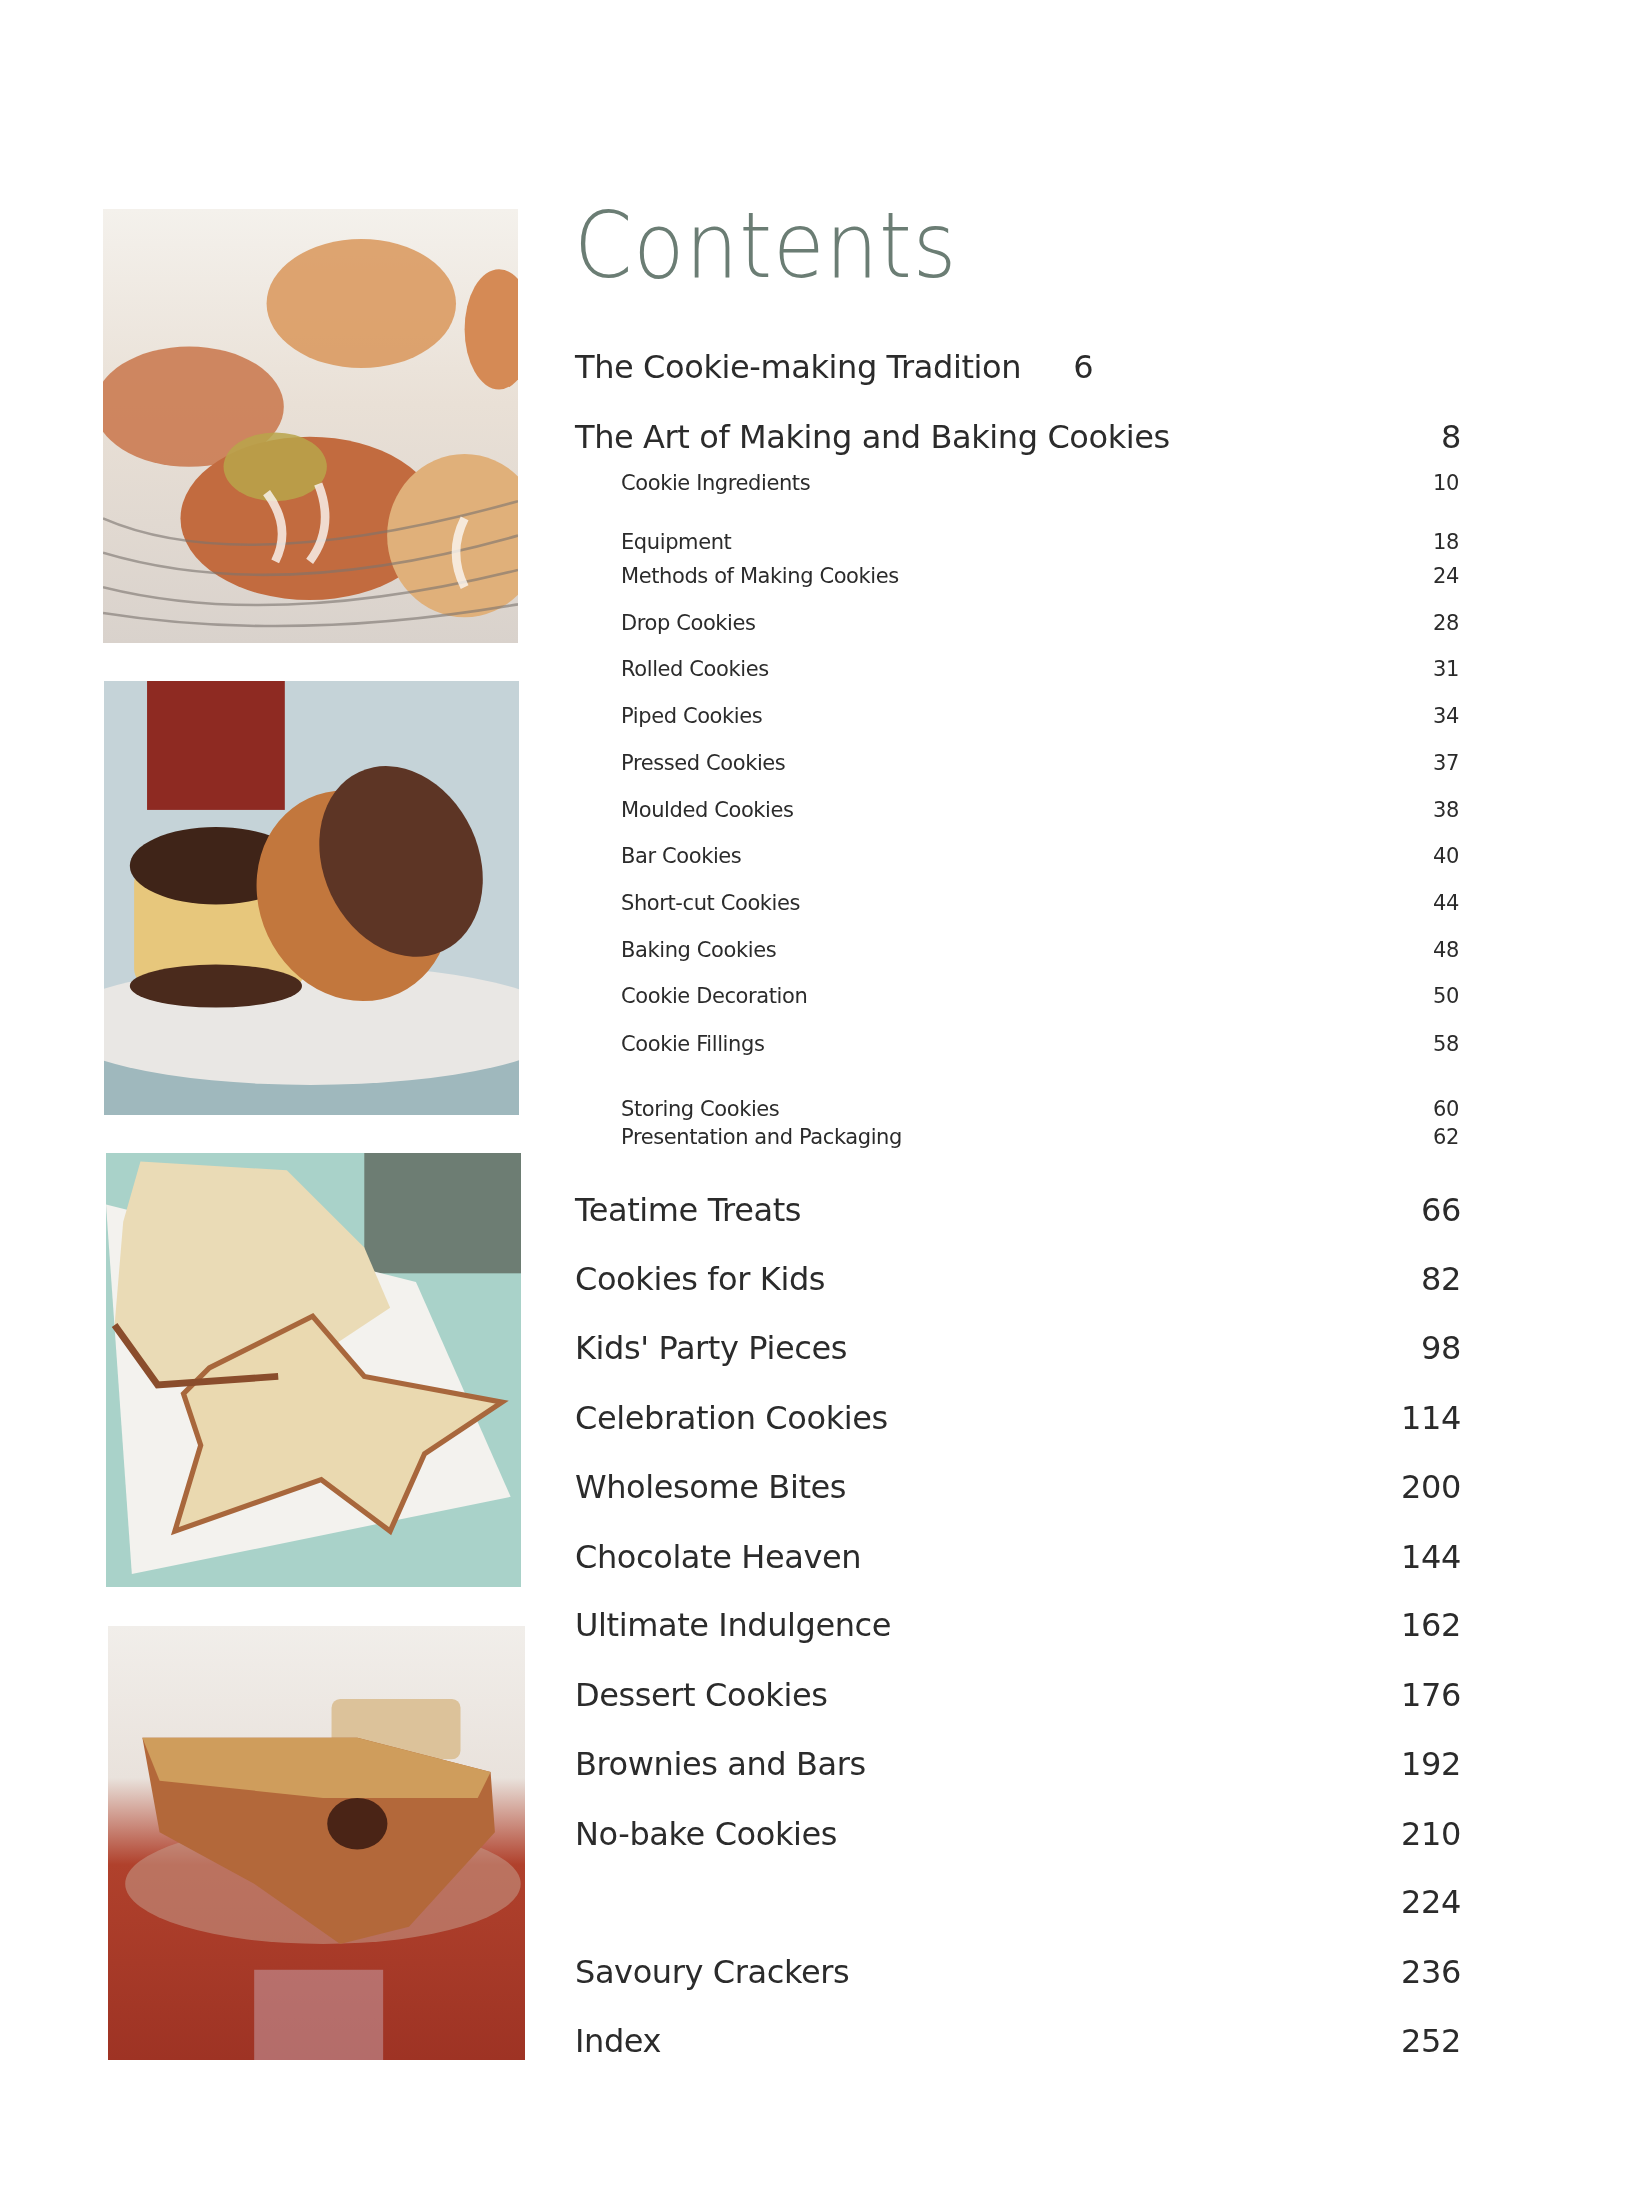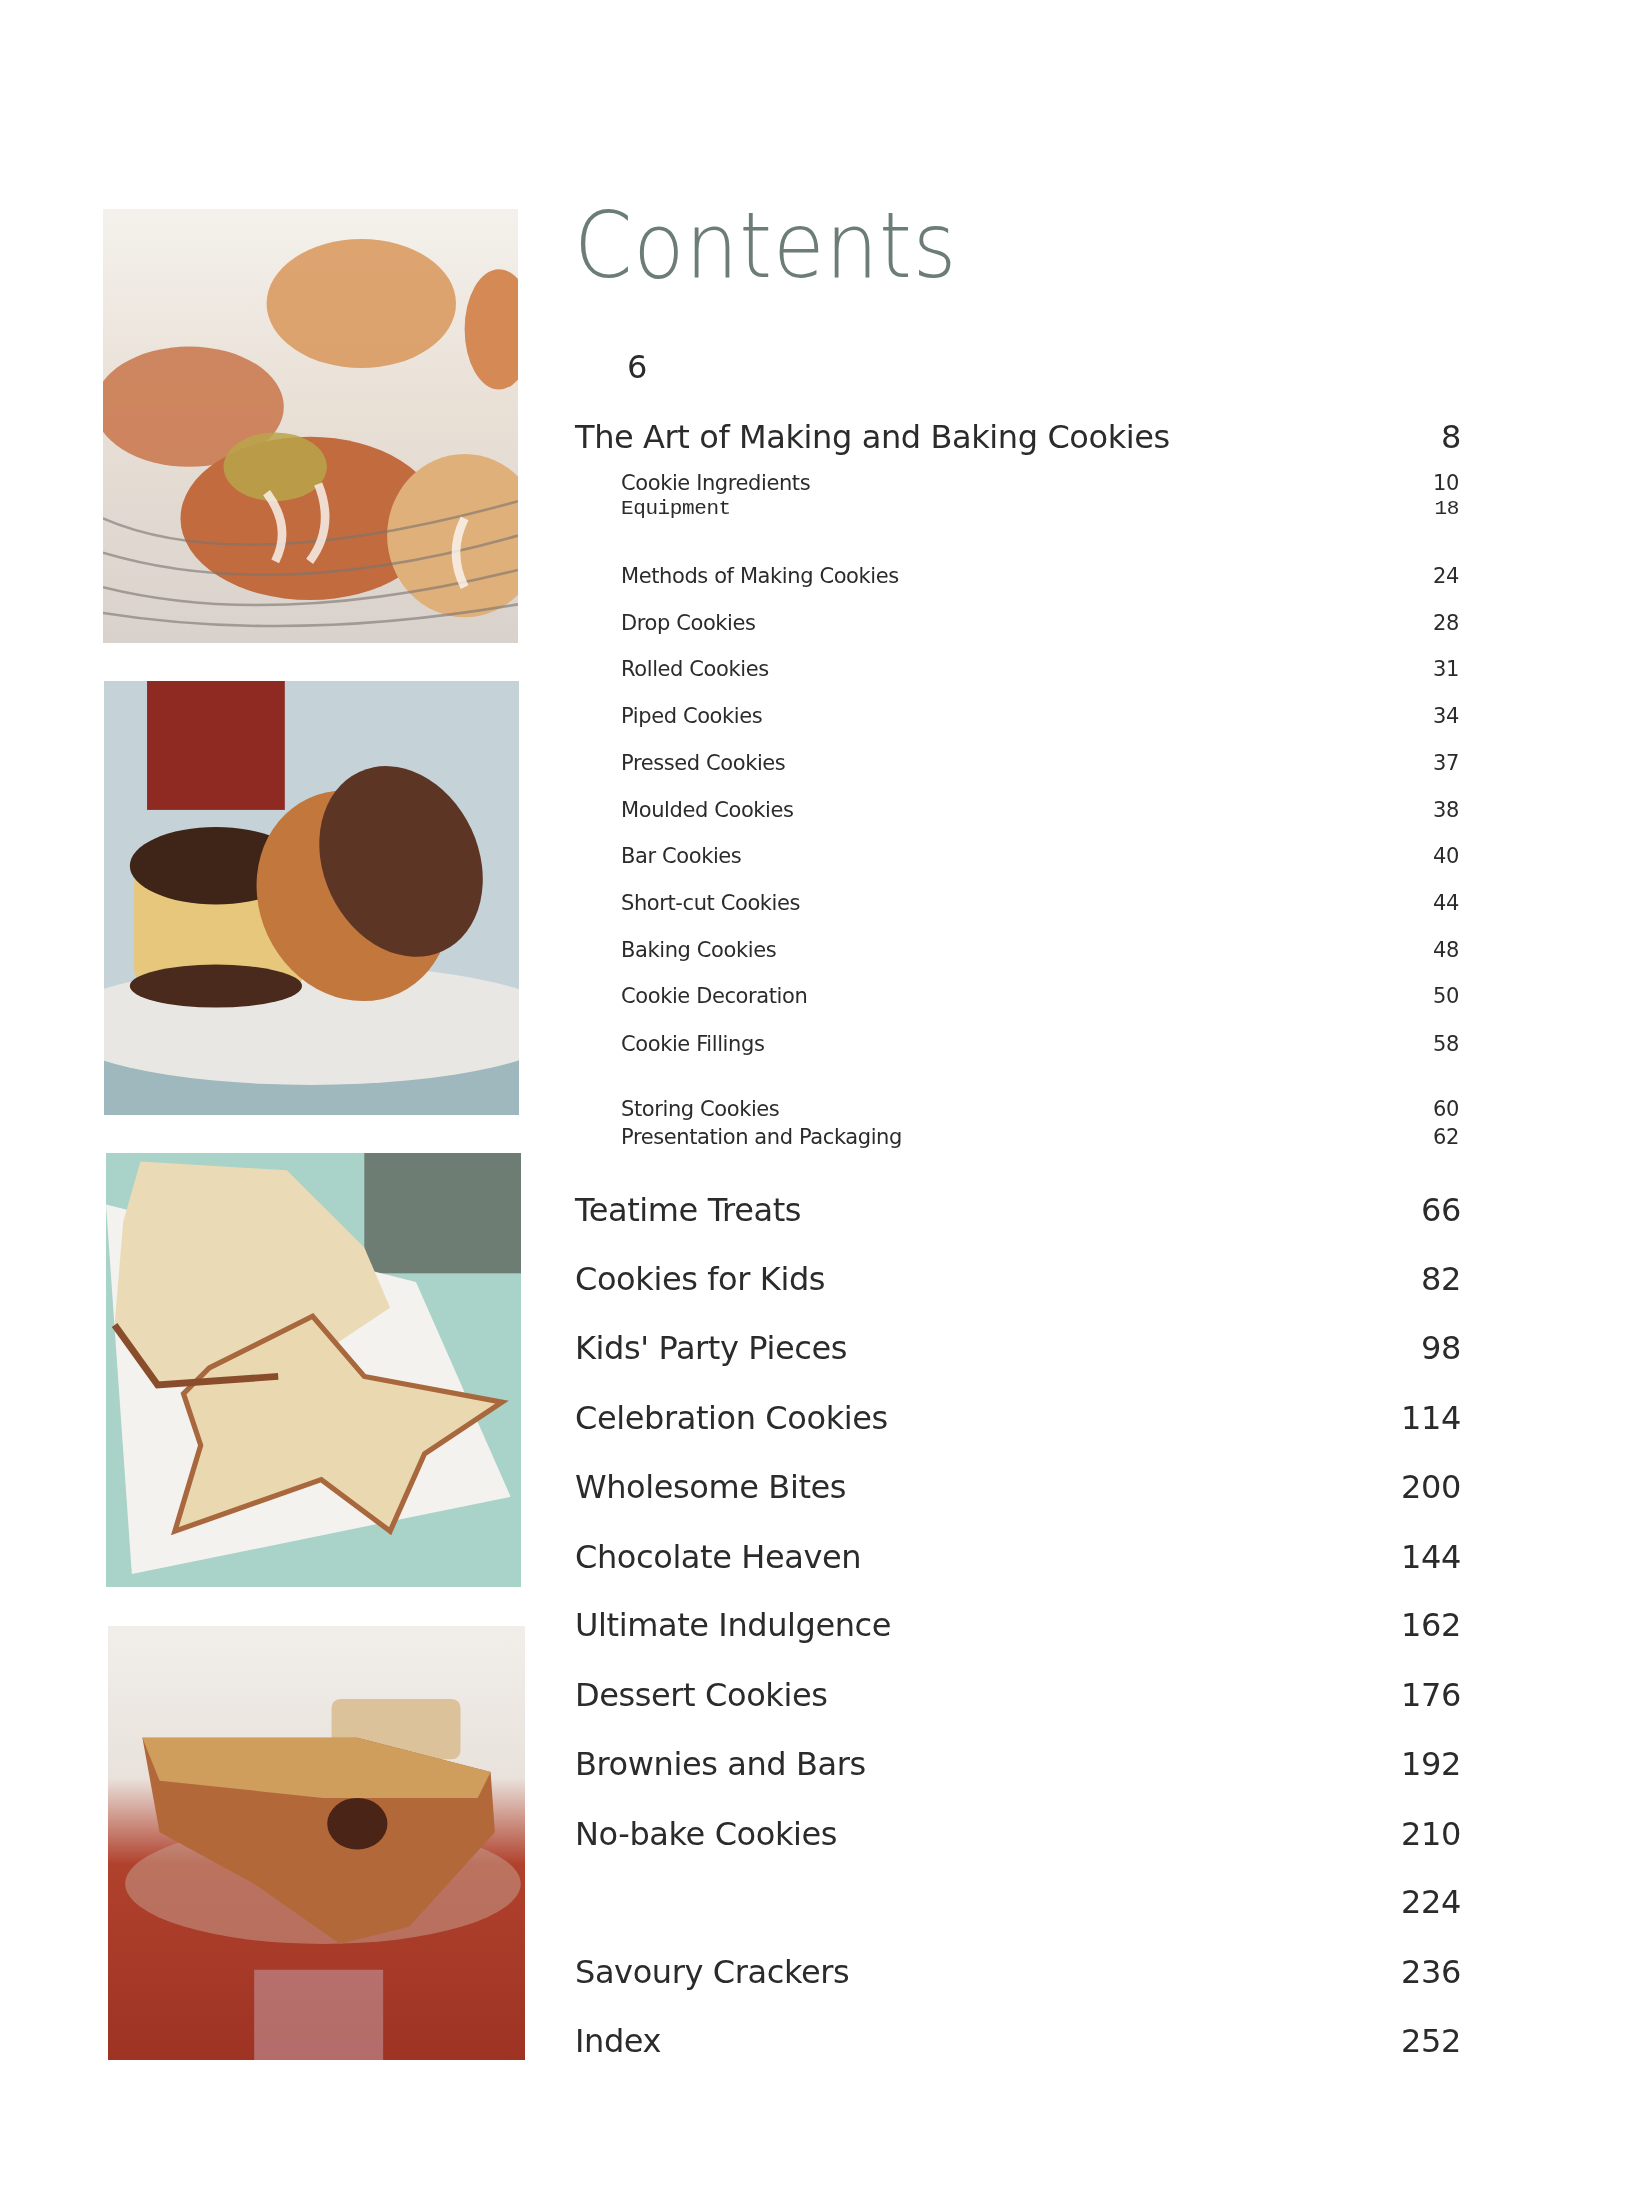--- a/index.html
+++ b/index.html
@@ -120,33 +120,34 @@
     <polygon points="40,130 290,130 445,170 450,240 350,350 270,370 170,300 60,240" fill="#b3683a"></polygon>
     <polygon points="40,130 290,130 445,170 430,200 250,200 60,180" fill="#cf9d5c"></polygon>
     <ellipse cx="290" cy="230" rx="35" ry="30" fill="#4a2416"></ellipse>
     <rect x="170" y="400" width="150" height="105" fill="#c9a5b0" opacity="0.5"></rect>
   </svg>
 </div>
 
 <div class="title">Contents</div>
 
 <div class="toc-row major" style="top:348px;">
+  <span class="label">The Cookie-making Tradition</span>
   <span class="inline-page">6</span>
 </div>
 
 <div class="toc-row major" style="top:418px;">
   <span class="label">The Art of Making and Baking Cookies</span>
   <span class="page">8</span>
 </div>
 
 <div class="toc-row minor" style="top:471px;">
     <span class="label">Cookie Ingredients</span>
     <span class="page">10</span>
   </div>
-<div class="toc-row minor" style="top:497px;font-family:Liberation Mono, monospace;">
+<div class="toc-row minor" style="top:530px;">
     <span class="label">Equipment</span>
     <span class="page">18</span>
   </div>
 <div class="toc-row minor" style="top:564px;">
     <span class="label">Methods of Making Cookies</span>
     <span class="page">24</span>
   </div>
 <div class="toc-row minor" style="top:611px;">
     <span class="label">Drop Cookies</span>
     <span class="page">28</span>

